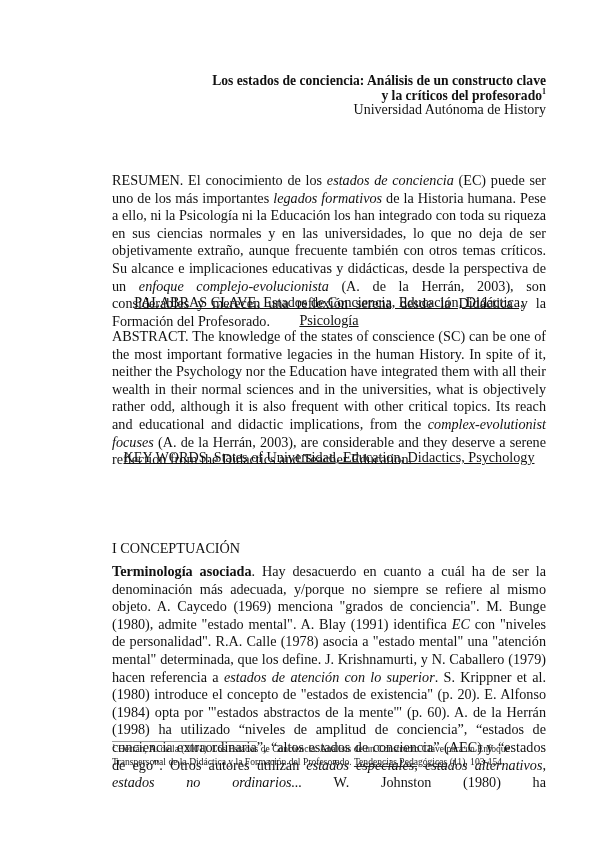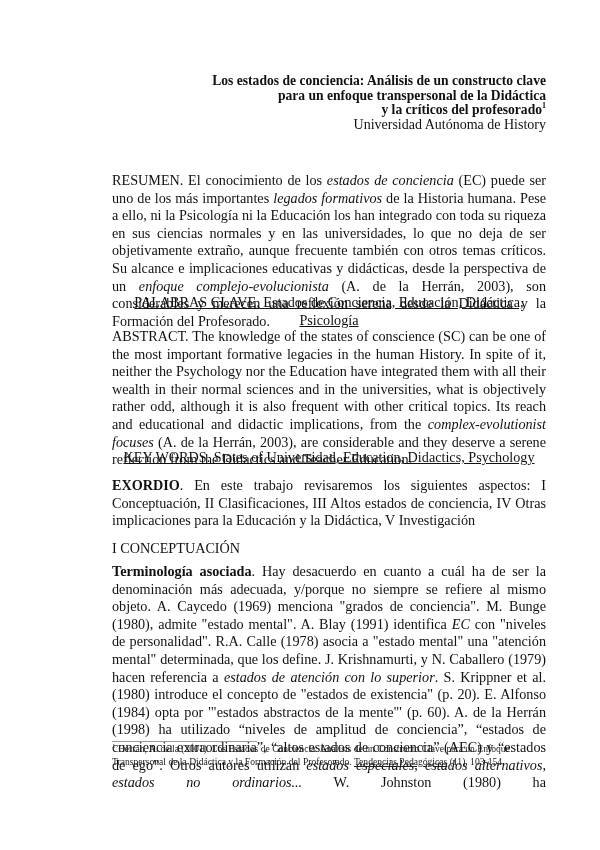--- a/index.html
+++ b/index.html
@@ -101,21 +101,20 @@
     b { font-weight: bold; }
     i { font-style: italic; }
   </style>
 </head>
 <body>
 
 <div class="page">
 
   <div class="title-block">
     <span class="t">Los estados de conciencia: Análisis de un constructo clave</span>
-    <span class="t">para un enfoque transpersonal de la Didáctica</span>
     <span class="t"><span>y la críticos del profesorado</span><sup>1</sup></span>
     <span class="a">Universidad Autónoma de History</span>
   </div>
 
   <div class="body" id="resumen">
     <p class="last-left"><span>RESUMEN.</span><span> El conocimiento de los </span><i>estados de conciencia</i><span> (EC) puede ser uno de los más importantes </span><i>legados formativos</i><span> de la Historia humana. Pese a ello, ni la Psicología ni la Educación los han integrado con toda su riqueza en sus ciencias normales y en las universidades, lo que no deja de ser objetivamente extraño, aunque frecuente también con otros temas críticos. Su alcance e implicaciones educativas y didácticas, desde la perspectiva de un </span><i>enfoque complejo-evolucionista</i><span> (A. de la Herrán, 2003), son considerables y merecen una reflexión serena desde la Didáctica y la Formación del Profesorado.</span></p>
   </div>
 
   <div class="body" id="palabras">
     <p class="nojust"><span>PALABRAS CLAVE.</span><span> Estados de Conciencia, Educación, Didáctica, Psicología</span></p>
@@ -124,23 +123,20 @@
   <div class="body" id="abstract">
     <p class="last-left"><span>ABSTRACT.</span><span> The knowledge of the states of conscience (SC) can be one of the most important formative legacies in the human History. In spite of it, neither the Psychology nor the Education have integrated them with all their wealth in their normal sciences and in the universities, what is objectively rather odd, although it is also frequent with other critical topics. Its reach and educational and didactic implications, from the </span><i>complex-evolutionist focuses</i><span> (A. de la Herrán, 2003), are considerable and they deserve a serene reflection from the Didactics and Teacher Education.</span></p>
   </div>
 
   <div class="body" id="keywords">
     <p class="nojust"><span>KEY WORDS.</span><span> States of Universidad, Education, Didactics, Psychology</span></p>
   </div>
 
   <div class="sep"></div>
 
-  <div class="body" id="exordio">
-    <p class="last-left"><b>EXORDIO</b><span>. En este trabajo revisaremos los siguientes aspectos: I Conceptuación, II Clasificaciones, III Altos estados de conciencia, IV Otras implicaciones para la Educación y la Didáctica, V Investigación</span></p>
-  </div>
 
   <div class="body" id="seccion">I CONCEPTUACIÓN</div>
 
   <div class="body" id="terminologia">
     <p style="text-align-last: justify;"><b>Terminología asociada</b><span>. Hay desacuerdo en cuanto a cuál ha de ser la denominación más adecuada, y/porque no siempre se refiere al mismo objeto. A. Caycedo (1969) menciona "grados de conciencia". M. Bunge (1980), admite "estado mental". A. Blay (1991) identifica </span><i>EC</i><span> con "niveles de personalidad". R.A. Calle (1978) asocia a "estado mental" una "atención mental" determinada, que los define. J. Krishnamurti, y N. Caballero (1979) hacen referencia a </span><i>estados de atención con lo superior</i><span>. S. Krippner et al. (1980) introduce el concepto de "estados de existencia" (p. 20). E. Alfonso (1984) opta por '"estados abstractos de la mente"' (p. 60). A. de la Herrán (1998) ha utilizado “niveles de amplitud de conciencia”, “estados de conciencia extraordinaria”, “altos estados de conciencia” (AEC) y “estados de ego”. Otros autores utilizan </span><i>estados especiales</i><span>, </span><i>estados alternativos</i><span>, </span><i>estados no ordinarios...</i><span> W. Johnston (1980) ha</span></p>
   </div>
 
   <div class="fn-rule"></div>
 
   <div class="footnote"><sup>1</sup><span> Herrán, A. de la (2001). Los Estados de Conciencia: Análisis de un Constructo Clave para un Enfoque Transpersonal de la Didáctica y la Formación del Profesorado. </span><span class="u">Tendencias Pedagógicas</span><span> (11), 103-154.</span></div>

